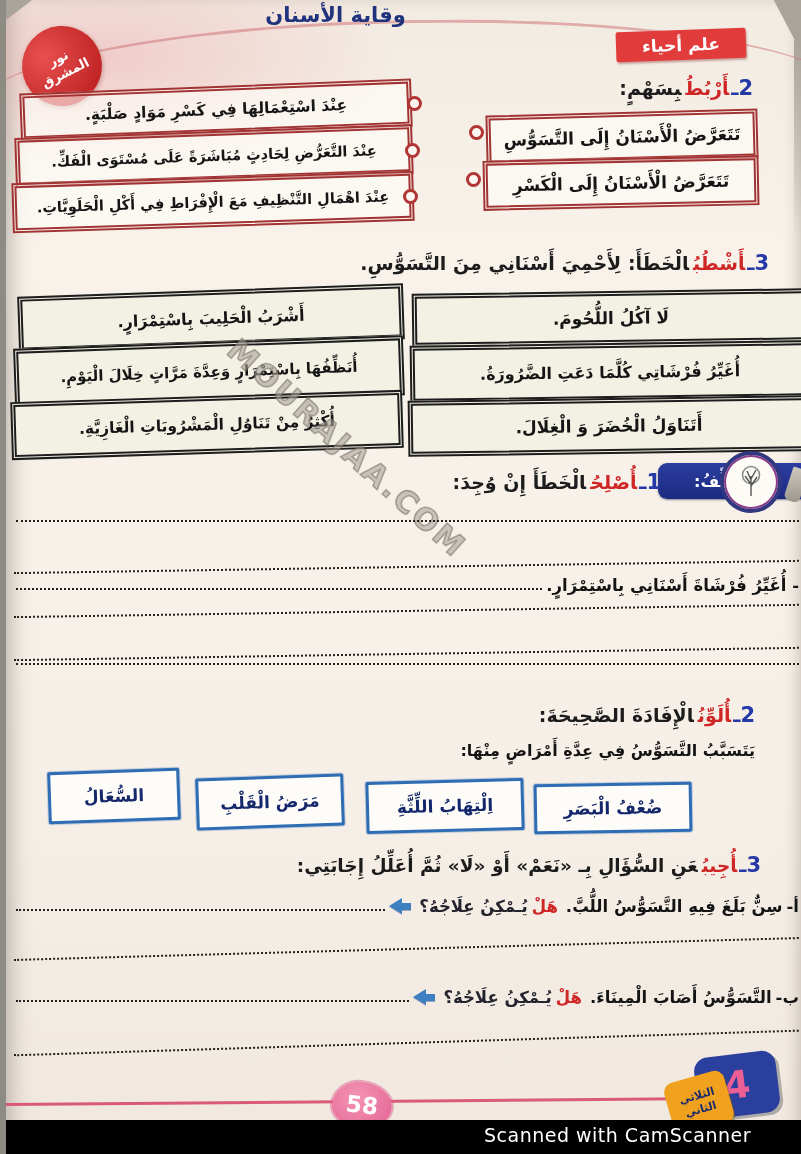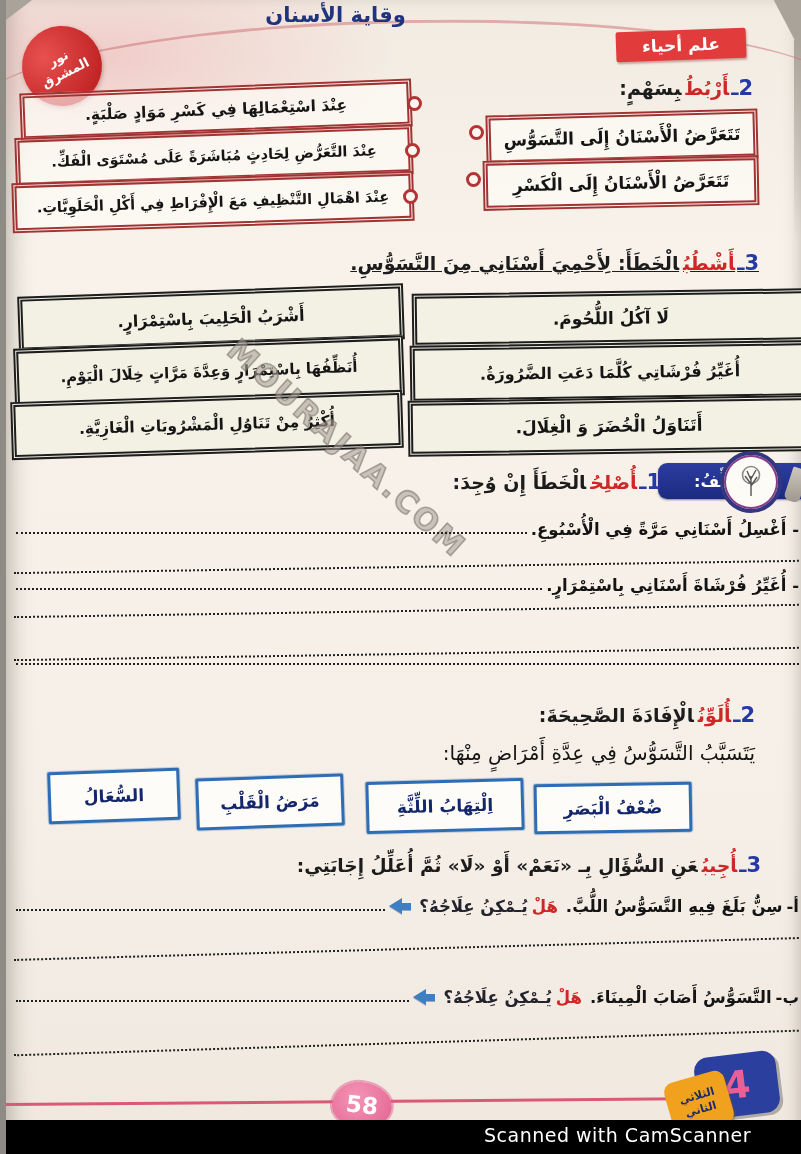--- a/index.html
+++ b/index.html
@@ -93,21 +93,21 @@
   <div class="abs redbox" style="left:477px;top:158px;width:266px;height:40px;font-size:17px;transform:rotate(-1.2deg);">تَتَعَرَّضُ الْأَسْنَانُ إِلَى الْكَسْرِ</div>
   <div class="abs dot" style="left:460px;top:172px;"></div>
 
   <div class="abs redbox" style="left:14px;top:86px;width:382px;height:38px;font-size:15.5px;transform:rotate(-2.2deg);">عِنْدَ اسْتِعْمَالِهَا فِي كَسْرِ مَوَادٍ صَلْبَةٍ.</div>
   <div class="abs dot" style="left:401px;top:96px;"></div>
   <div class="abs redbox" style="left:9px;top:131px;width:388px;height:40px;font-size:14.5px;transform:rotate(-2deg);">عِنْدَ التَّعَرُّضِ لِحَادِثٍ مُبَاشَرَةً عَلَى مُسْتَوَى الْفَكِّ.</div>
   <div class="abs dot" style="left:399px;top:143px;"></div>
   <div class="abs redbox" style="left:6px;top:177px;width:392px;height:40px;font-size:14.5px;transform:rotate(-1.8deg);">عِنْدَ اهْمَالِ التَّنْظِيفِ مَعَ الْإِفْرَاطِ فِي أَكْلِ الْحَلَوِيَّاتِ.</div>
   <div class="abs dot" style="left:397px;top:189px;"></div>
 
-  <div class="abs sec-title" style="right:42px;top:251px;text-decoration:underline;">
+  <div class="abs sec-title" style="right:32px;top:251px;">
     <span class="num">3ـ</span><span class="red">أَشْطُبُ</span><span>الْخَطَأَ: لِأَحْمِيَ أَسْنَانِي مِنَ التَّسَوُّسِ.</span>
   </div>
 
   <div class="abs blackbox" style="left:406px;top:291px;width:388px;height:44px;font-size:17px;transform:rotate(-.8deg);">لَا آكُلُ اللُّحُومَ.</div>
   <div class="abs blackbox" style="left:404px;top:343px;width:390px;height:48px;font-size:16px;transform:rotate(-.8deg);">أُغَيِّرُ فُرْشَاتِي كُلَّمَا دَعَتِ الضَّرُورَةُ.</div>
   <div class="abs blackbox" style="left:402px;top:398px;width:392px;height:46px;font-size:17px;transform:rotate(-.8deg);">أَتَنَاوَلُ الْخُضَرَ وَ الْغِلَالَ.</div>
 
   <div class="abs blackbox" style="left:12px;top:290px;width:376px;height:46px;font-size:16px;transform:rotate(-2deg);">أَشْرَبُ الْحَلِيبَ بِاسْتِمْرَارٍ.</div>
   <div class="abs blackbox" style="left:8px;top:342px;width:380px;height:50px;font-size:15px;transform:rotate(-2deg);">أُنَظِّفُهَا بِاسْتِمْرَارٍ وَعِدَّةَ مَرَّاتٍ خِلَالَ الْيَوْمِ.</div>
   <div class="abs blackbox" style="left:5px;top:396px;width:382px;height:48px;font-size:15.5px;transform:rotate(-1.8deg);">أُكْثِرُ مِنْ تَنَاوُلِ الْمَشْرُوبَاتِ الْغَازِيَّةِ.</div>
@@ -123,38 +123,37 @@
       <path d="M15 32 V12 M15 20 L9 12 M15 22 L21 13 M15 16 L11 7 M15 15 L20 6" stroke="#555" stroke-width="1.4" fill="none"></path>
     </svg>
   </div>
   <div class="abs" style="left:782px;top:468px;width:16px;height:34px;background:linear-gradient(160deg,#cfc9c0,#9a948b);transform:rotate(18deg);border-radius:2px 2px 6px 6px;"></div>
 
   <div class="abs sec-title" style="right:140px;top:470px;">
     <span class="num">1ـ</span><span class="red">أُصْلِحُ</span><span>الْخَطَأَ إِنْ وُجِدَ:</span>
   </div>
 
   <div class="abs stmt-row" style="left:10px;top:520px;width:783px;">
-    <span class="txt">- أَغْسِلُ أَسْنَانِي مَرَّةً فِي الْأُسْبُوعِ.</span>
     <span class="leader"></span>
   </div>
   <div class="abs dotline" style="left:8px;top:566px;width:785px;transform:rotate(-.9deg);"></div>
   <div class="abs stmt-row" style="left:10px;top:576px;width:783px;">
     <span class="txt">- أُغَيِّرُ فُرْشَاةَ أَسْنَانِي بِاسْتِمْرَارٍ.</span>
     <span class="leader"></span>
   </div>
   <div class="abs dotline" style="left:8px;top:610px;width:785px;transform:rotate(-.9deg);"></div>
   <div class="abs dotline" style="left:8px;top:653px;width:785px;transform:rotate(-.9deg);"></div>
   <div class="abs stmt-row" style="left:10px;top:663px;width:783px;">
     <span class="leader"></span>
   </div>
 
   <div class="abs sec-title" style="right:46px;top:703px;">
     <span class="num">2ـ</span><span class="red">أُلَوِّنُ</span><span>الْإِفَادَةَ الصَّحِيحَةَ:</span>
   </div>
-  <div class="abs nowrap" style="right:46px;top:741px;font-weight:normal;font-size:20px;color:#141414;">يَتَسَبَّبُ التَّسَوُّسُ فِي عِدَّةِ أَمْرَاضٍ مِنْهَا:</div>
+  <div class="abs nowrap" style="right:46px;top:741px;font-weight:bold;font-size:16px;color:#141414;">يَتَسَبَّبُ التَّسَوُّسُ فِي عِدَّةِ أَمْرَاضٍ مِنْهَا:</div>
 
   <div class="abs bluebox" style="left:528px;top:783px;width:152px;height:44px;transform:rotate(-1deg);">ضُعْفُ الْبَصَرِ</div>
   <div class="abs bluebox" style="left:360px;top:780px;width:152px;height:46px;transform:rotate(-1.5deg);">اِلْتِهَابُ اللِّثَّةِ</div>
   <div class="abs bluebox" style="left:190px;top:776px;width:142px;height:46px;transform:rotate(-2deg);">مَرَضُ الْقَلْبِ</div>
   <div class="abs bluebox" style="left:42px;top:770px;width:126px;height:46px;transform:rotate(-2deg);">السُّعَالُ</div>
 
   <div class="abs sec-title" style="right:40px;top:853px;font-size:18.5px;">
     <span class="num">3ـ</span><span class="red">أُجِيبُ</span><span>عَنِ السُّؤَالِ بِـ «نَعَمْ» أَوْ «لَا» ثُمَّ أُعَلِّلُ إِجَابَتِي:</span>
   </div>
 

